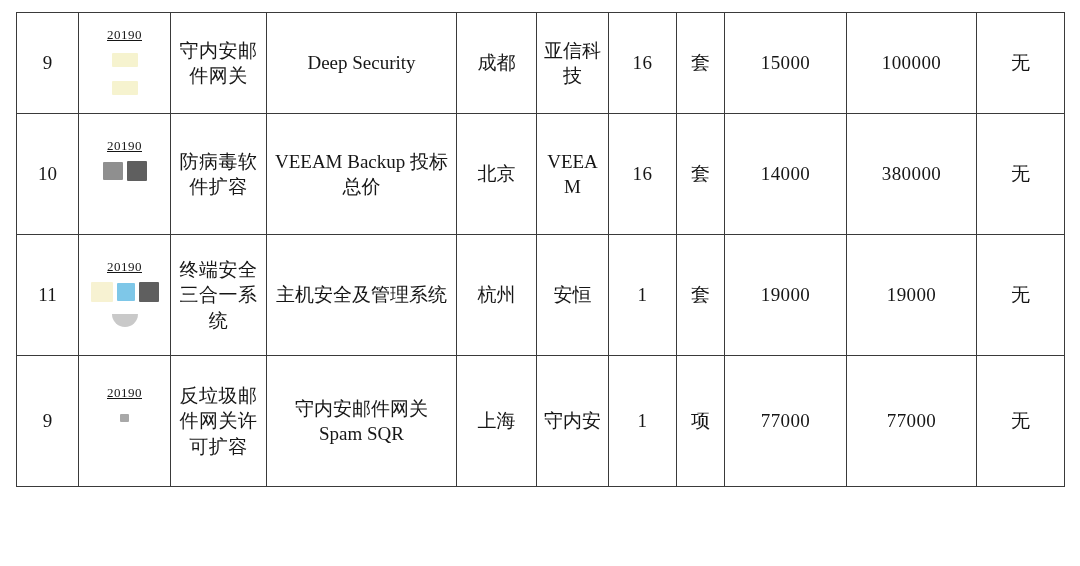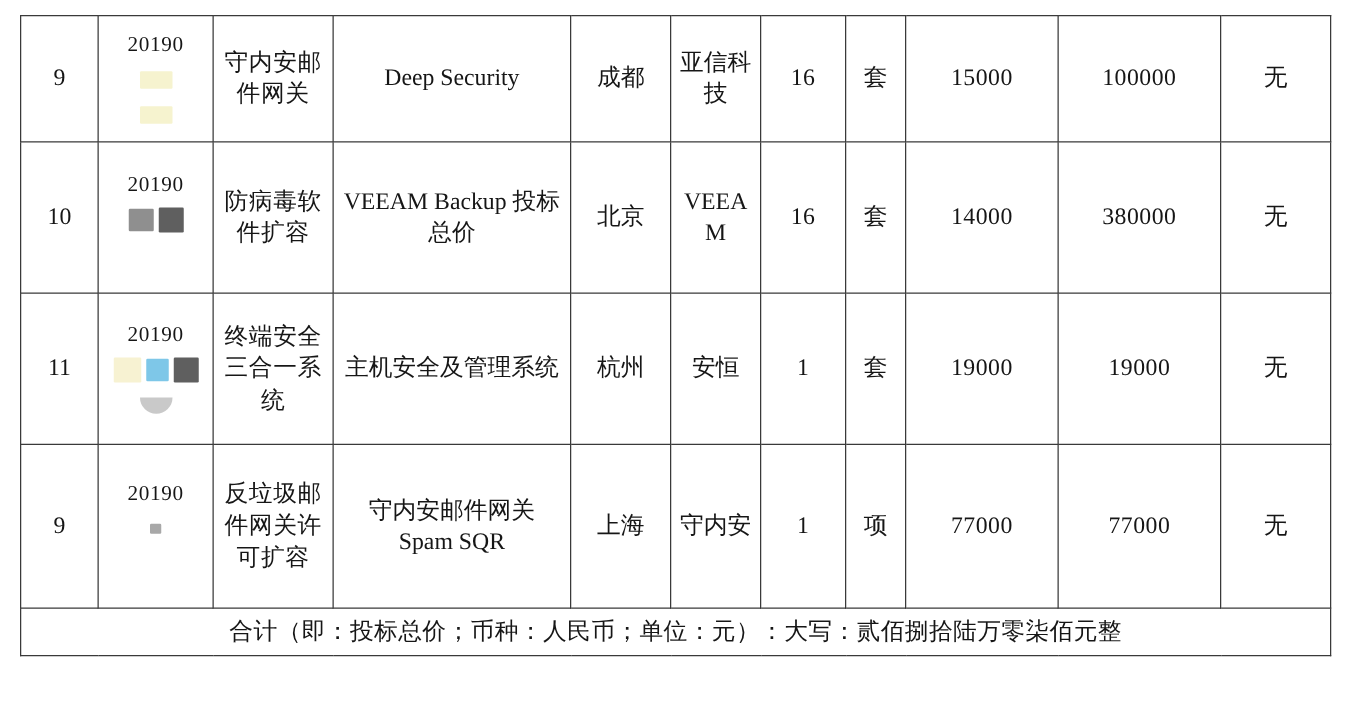--- a/index.html
+++ b/index.html
@@ -55,22 +55,23 @@
   .cell-code-wrap {
     position: relative;
     min-height: 76px;
     display: flex;
     flex-direction: column;
     align-items: center;
     justify-content: flex-start;
     padding-top: 2px;
   }
   .cell-code-num {
-    font-size: 17px;
+    font-size: 13px;
     letter-spacing: 0.5px;
+    text-decoration: underline;
   }
   
   .redact-row {
     display: flex;
     gap: 4px;
     align-items: center;
     justify-content: center;
     margin-top: 6px;
     min-height: 22px;
   }
@@ -220,18 +221,15 @@
         <td class="desc-cell">守内安邮件网关 Spam SQR</td>
         <td>上海</td>
         <td class="brand-cell">守内安</td>
         <td class="num-cell">1</td>
         <td>项</td>
         <td class="num-cell">77000</td>
         <td class="num-cell">77000</td>
         <td>无</td>
       </tr>
 
-      <tr class="summary-row">
-        <td colspan="11">合计（即：投标总价；币种：人民币；单位：元）：大写：贰佰捌拾陆万零柒佰元整</td>
-      </tr>
     </tbody>
   </table>
 </div>
 
 </body></html>

